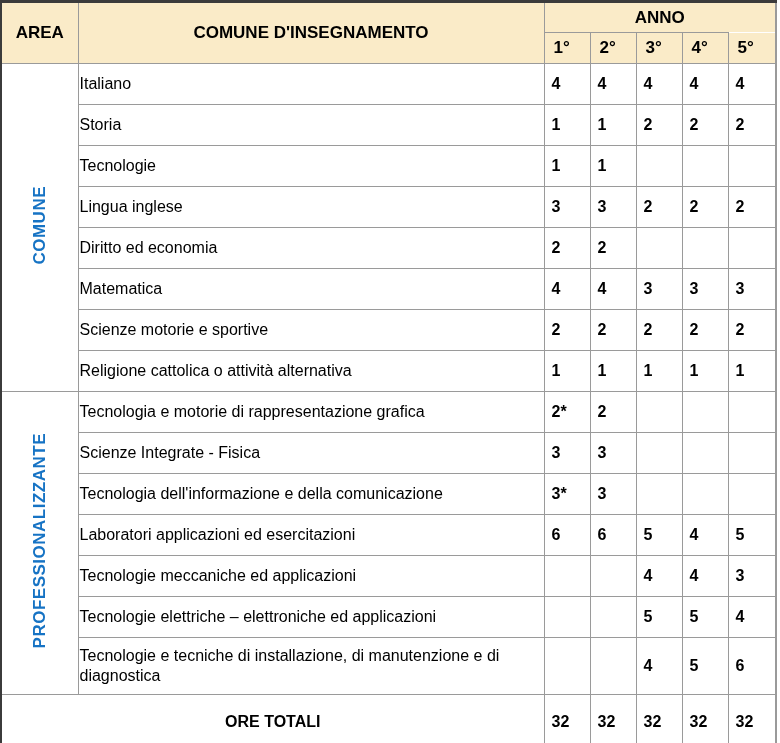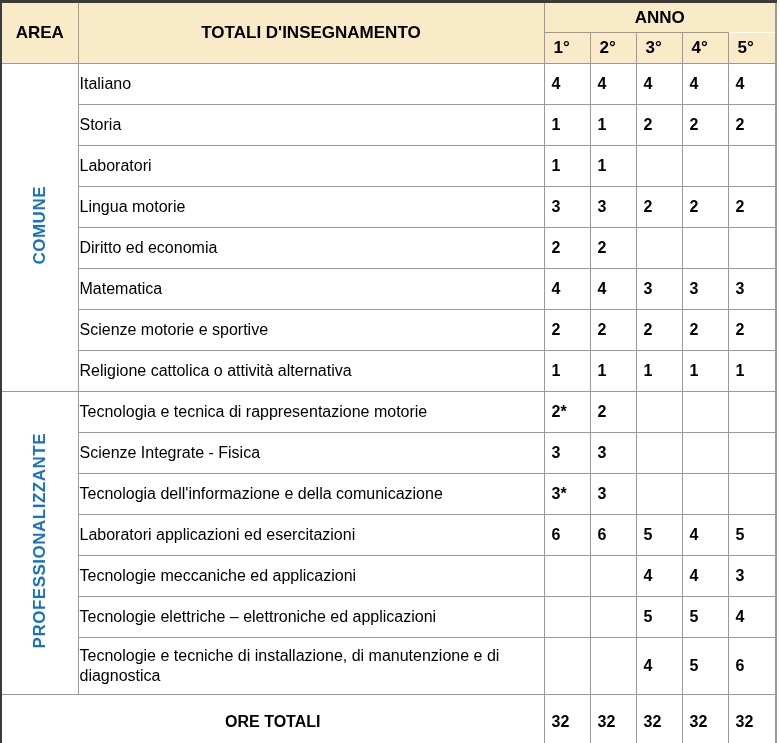--- a/index.html
+++ b/index.html
@@ -50,21 +50,21 @@
     <col style="width:466px">
     <col style="width:46px">
     <col style="width:46px">
     <col style="width:46px">
     <col style="width:46px">
     <col style="width:48px">
   </colgroup>
   <thead>
     <tr class="h1">
       <th class="th-area" rowspan="2">AREA</th>
-      <th class="th-materia" rowspan="2">TOTALI D'INSEGNAMENTO</th>
+      <th class="th-materia" rowspan="2">COMUNE D'INSEGNAMENTO</th>
       <th class="th-anno" colspan="5">ANNO</th>
     </tr>
     <tr class="h2">
       <th>1°</th>
       <th>2°</th>
       <th>3°</th>
       <th>4°</th>
       <th class="y5">5°</th>
     </tr>
   </thead>
@@ -83,29 +83,29 @@
     </tr>
     <tr>
       <td class="subject">Storia</td>
       <td class="num">1</td>
       <td class="num">1</td>
       <td class="num">2</td>
       <td class="num">2</td>
       <td class="num">2</td>
     </tr>
     <tr>
-      <td class="subject">Laboratori</td>
-      <td class="num">1</td>
-      <td class="num">1</td>
-      <td class="num"></td>
-      <td class="num"></td>
-      <td class="num"></td>
-    </tr>
-    <tr>
-      <td class="subject">Lingua motorie</td>
+      <td class="subject">Tecnologie</td>
+      <td class="num">1</td>
+      <td class="num">1</td>
+      <td class="num"></td>
+      <td class="num"></td>
+      <td class="num"></td>
+    </tr>
+    <tr>
+      <td class="subject">Lingua inglese</td>
       <td class="num">3</td>
       <td class="num">3</td>
       <td class="num">2</td>
       <td class="num">2</td>
       <td class="num">2</td>
     </tr>
     <tr>
       <td class="subject">Diritto ed economia</td>
       <td class="num">2</td>
       <td class="num">2</td>
@@ -135,21 +135,21 @@
       <td class="num">1</td>
       <td class="num">1</td>
       <td class="num">1</td>
       <td class="num">1</td>
     </tr>
 
     <tr>
       <td class="area-cell" rowspan="7">
         <span class="vlabel">PROFESSIONALIZZANTE</span>
       </td>
-      <td class="subject">Tecnologia e tecnica di rappresentazione motorie</td>
+      <td class="subject">Tecnologia e motorie di rappresentazione grafica</td>
       <td class="num">2*</td>
       <td class="num">2</td>
       <td class="num"></td>
       <td class="num"></td>
       <td class="num"></td>
     </tr>
     <tr>
       <td class="subject">Scienze Integrate - Fisica</td>
       <td class="num">3</td>
       <td class="num">3</td>

